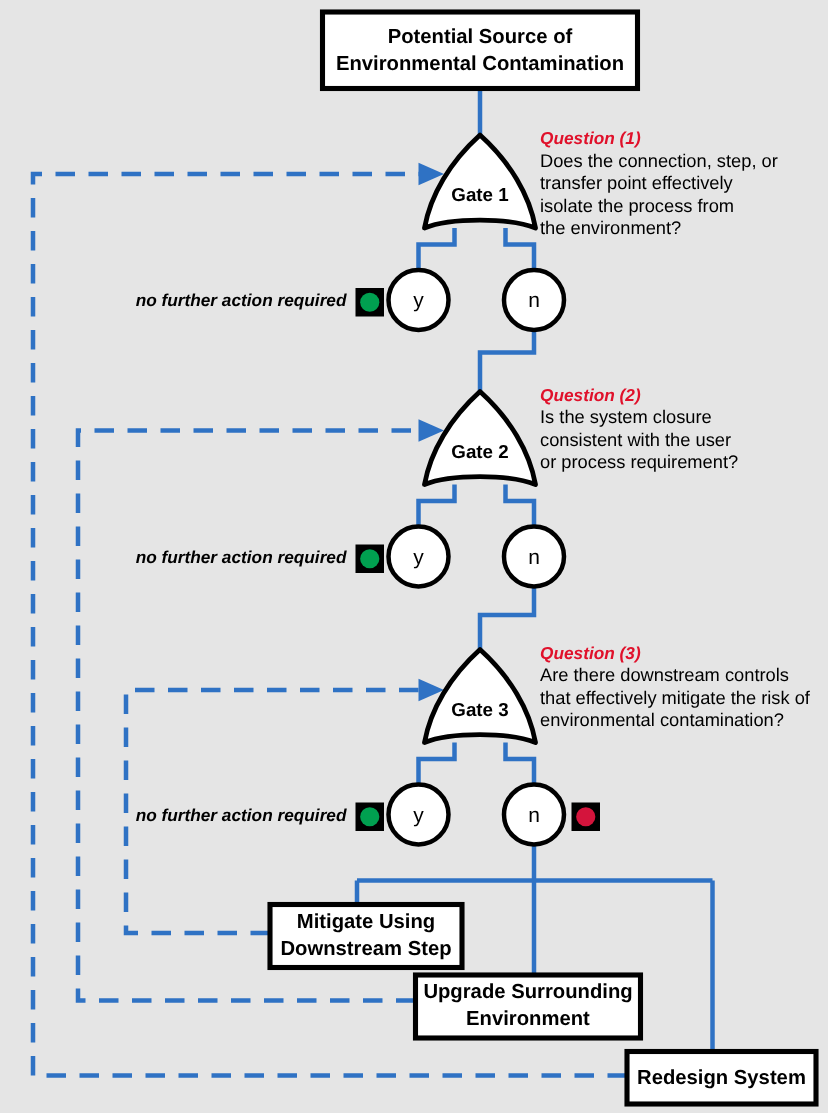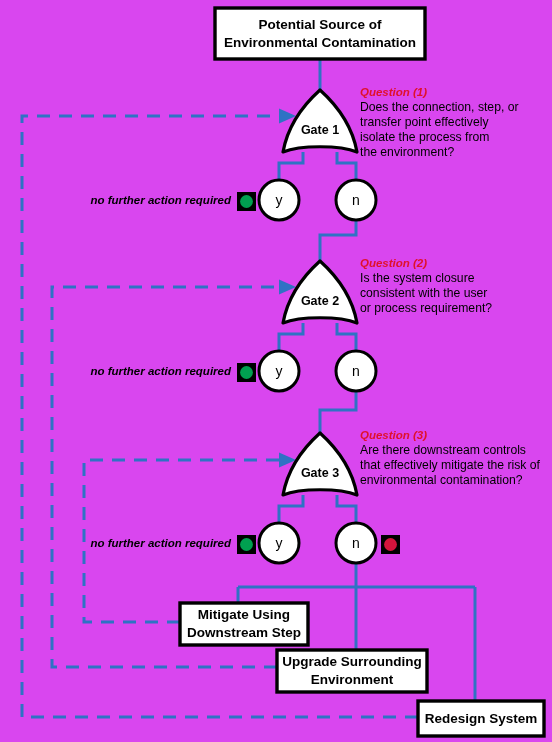--- a/index.html
+++ b/index.html
@@ -7,21 +7,21 @@
     padding: 0;
     background: #ffffff;
   }
   body {
     font-family: "Liberation Sans", sans-serif;
   }
   #diagram-root {
     position: relative;
     width: 552px;
     height: 742px;
-    background: #d946ef;
+    background: #e5e5e5;
     overflow: hidden;
   }
   svg.canvas {
     position: absolute;
     top: 0;
     left: 0;
     width: 552px;
     height: 742px;
   }
   .conn-solid {

